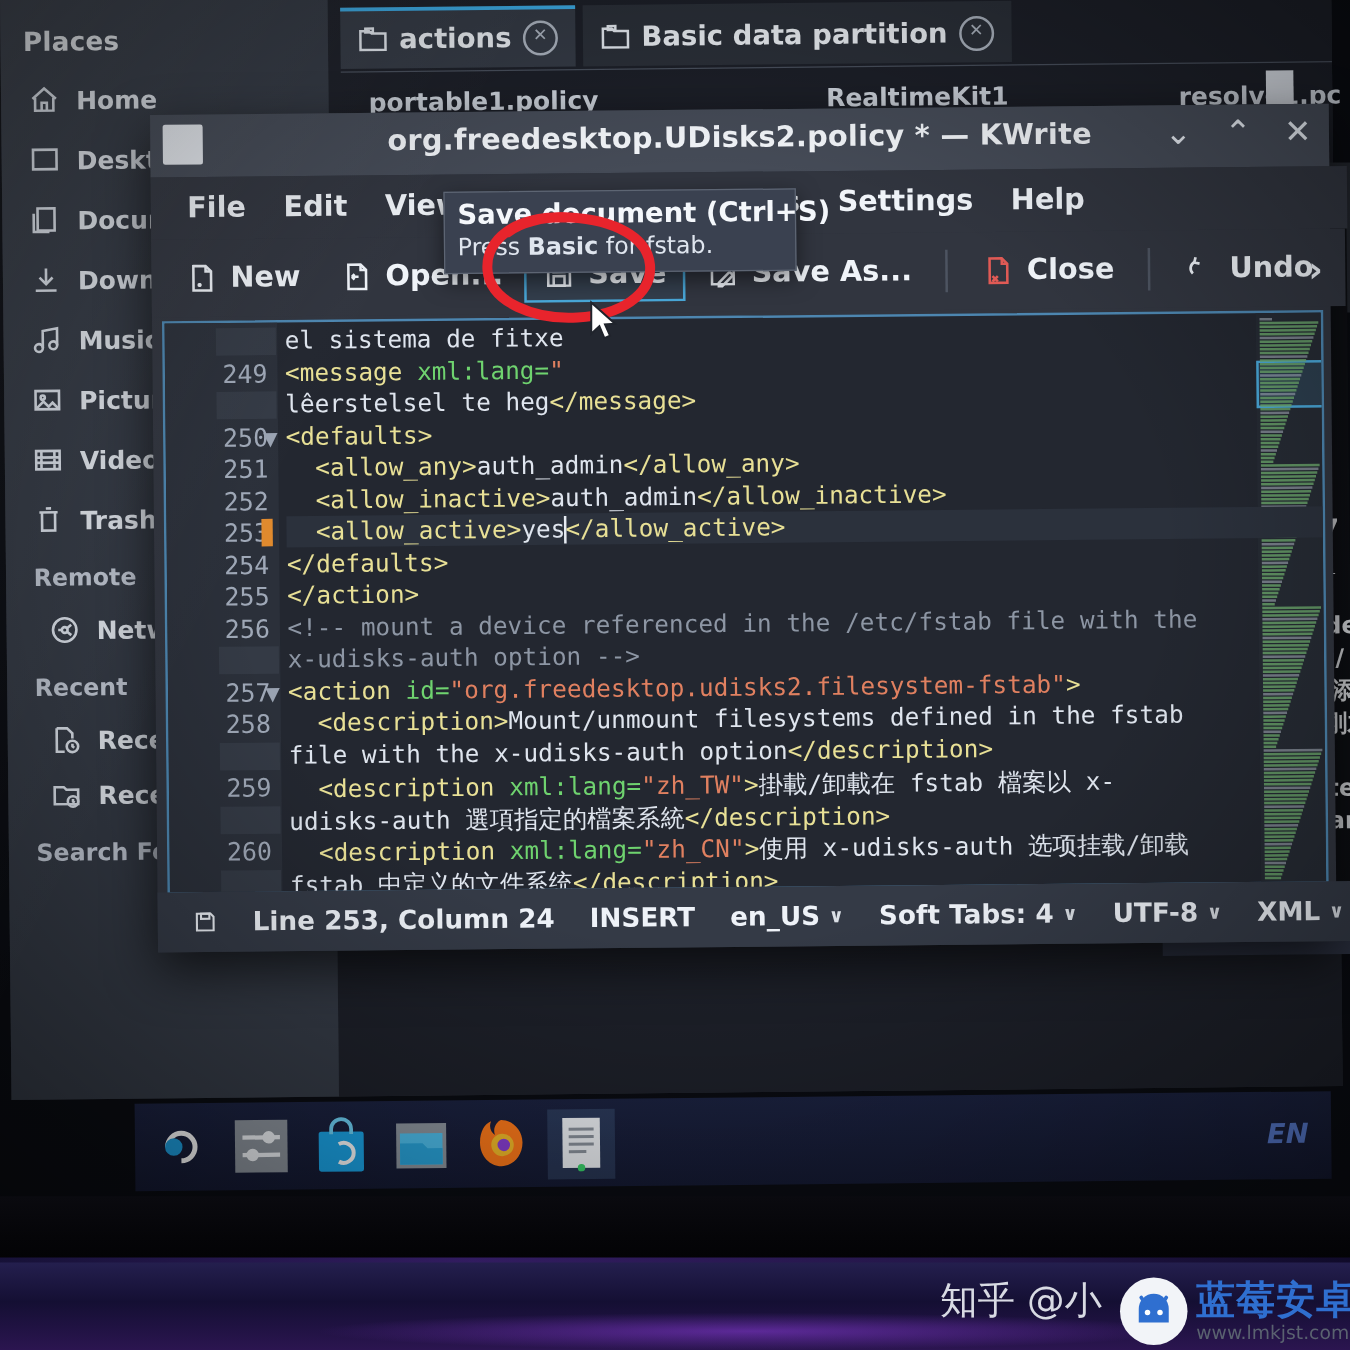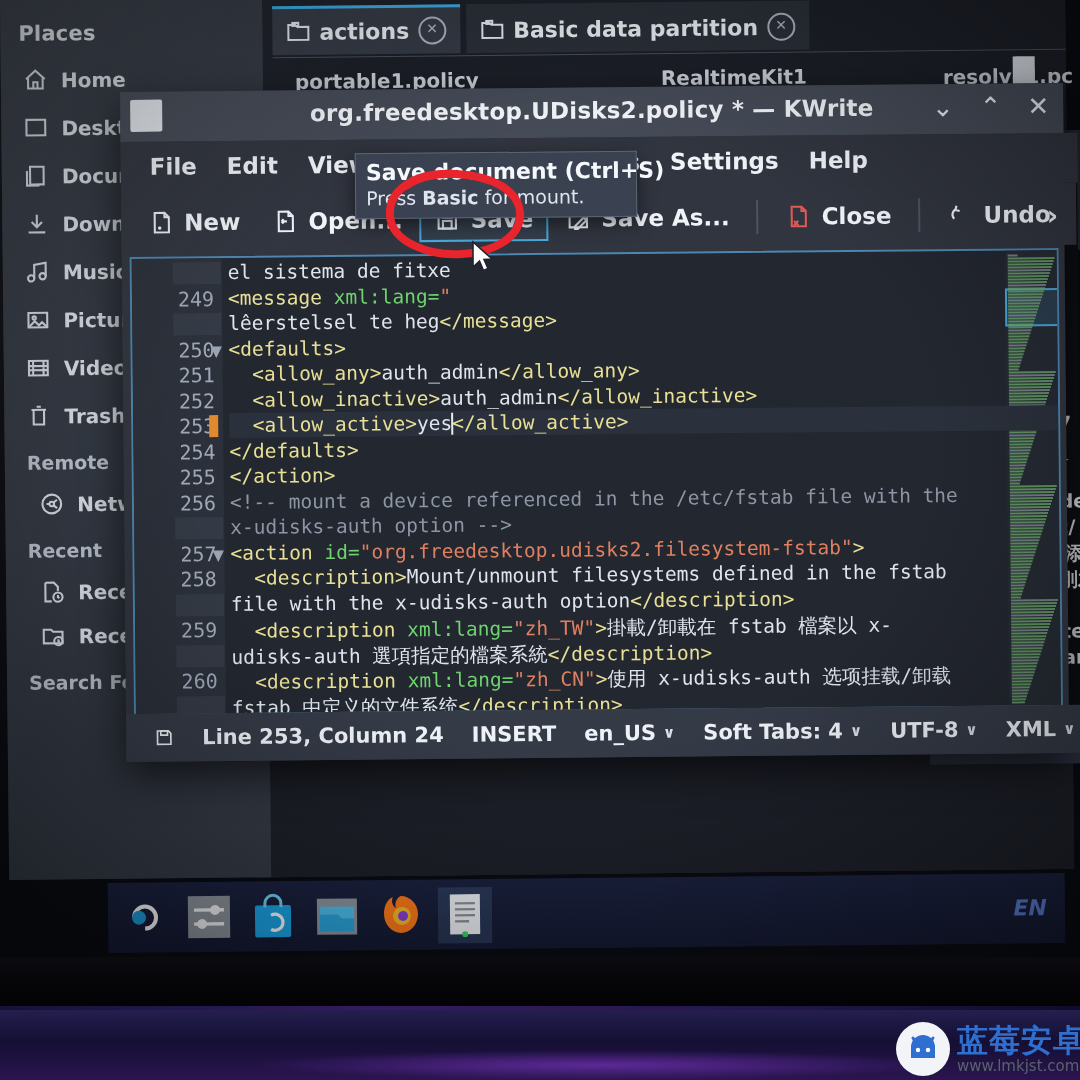--- a/index.html
+++ b/index.html
@@ -623,21 +623,21 @@
         </span>
         <span class="si">
           <span>XML</span>
           <span class="cv">∨</span>
         </span>
       </div>
     </div>
 
     <div class="tooltip">
       <div class="tt1">Save document (Ctrl+S)</div>
-      <div class="tt2"><span>Press </span><b>Basic</b><span> for mount.</span></div>
+      <div class="tt2"><span>Press </span><b>Basic</b><span> for fstab.</span></div>
     </div>
 
     <svg class="annot" viewBox="0 0 150 92">
       <path d="M72 6 C 30 4, 6 24, 8 48 C 10 74, 46 88, 80 86 C 114 84, 140 68, 138 44 C 136 22, 110 8, 74 6 C 52 5, 34 10, 24 18" fill="none" stroke="#e8242c" stroke-width="8" stroke-linecap="round"></path>
     </svg>
 
     <svg class="cursor" width="26" height="36" viewBox="0 0 26 36">
       <path d="M3 2 L3 27 L9.5 21 L13.5 30.5 L18 28.5 L14 19.5 L22 19 Z" fill="#ffffff" stroke="#20242c" stroke-width="1.6"></path>
     </svg>
 
@@ -694,20 +694,21 @@
 
     <div class="vignette"></div>
     <div class="glare"></div>
   </div>
 
   <div class="bezel-bottom"></div>
   <div class="bezel-strip"></div>
   <div class="desk"></div>
   <div class="desk-glow"></div>
 
+  <div class="wm-zhihu">知乎 @小</div>
   <div class="wm-badge">
     <div class="wm-circle">
       <svg viewBox="0 0 40 40" width="40" height="40">
         <path d="M8 18a12 12 0 0 1 24 0v11H8z" fill="#2f6fd0"></path>
         <path d="M10 9l4 6M30 9l-4 6" stroke="#2f6fd0" stroke-width="3" fill="none" stroke-linecap="round"></path>
         <circle cx="15" cy="21" r="2.2" fill="#ffffff"></circle>
         <circle cx="25" cy="21" r="2.2" fill="#ffffff"></circle>
       </svg>
     </div>
     <div class="wm-text">

